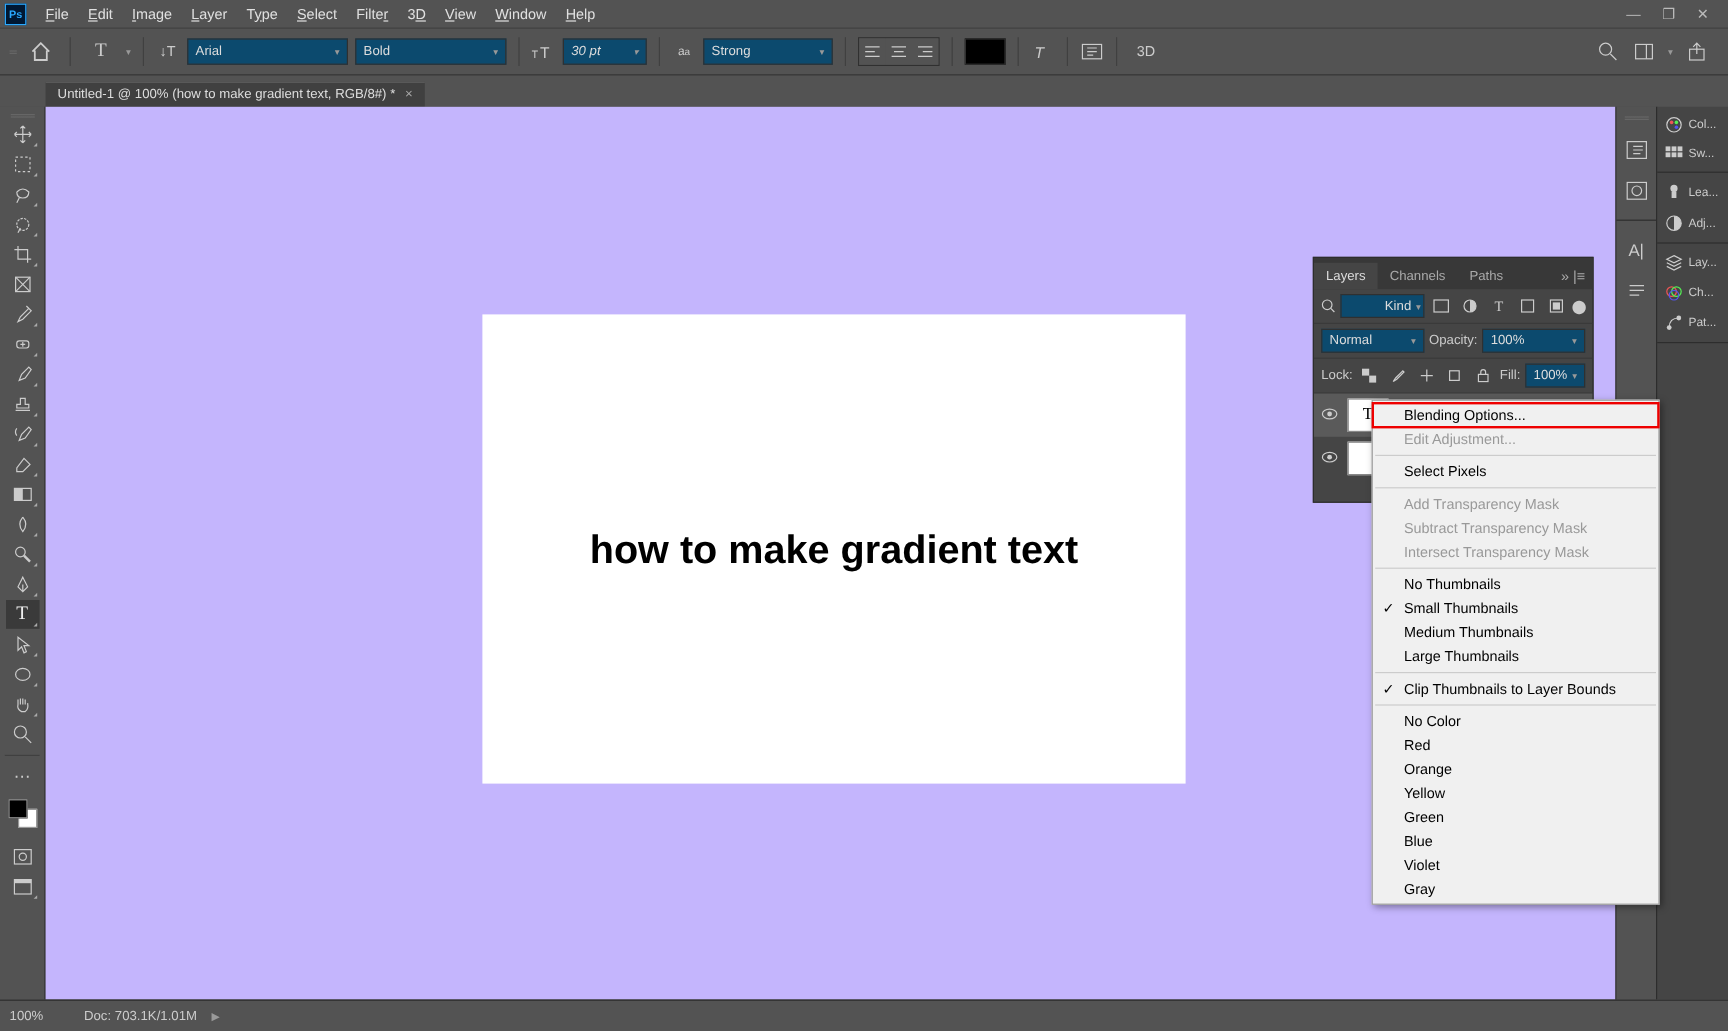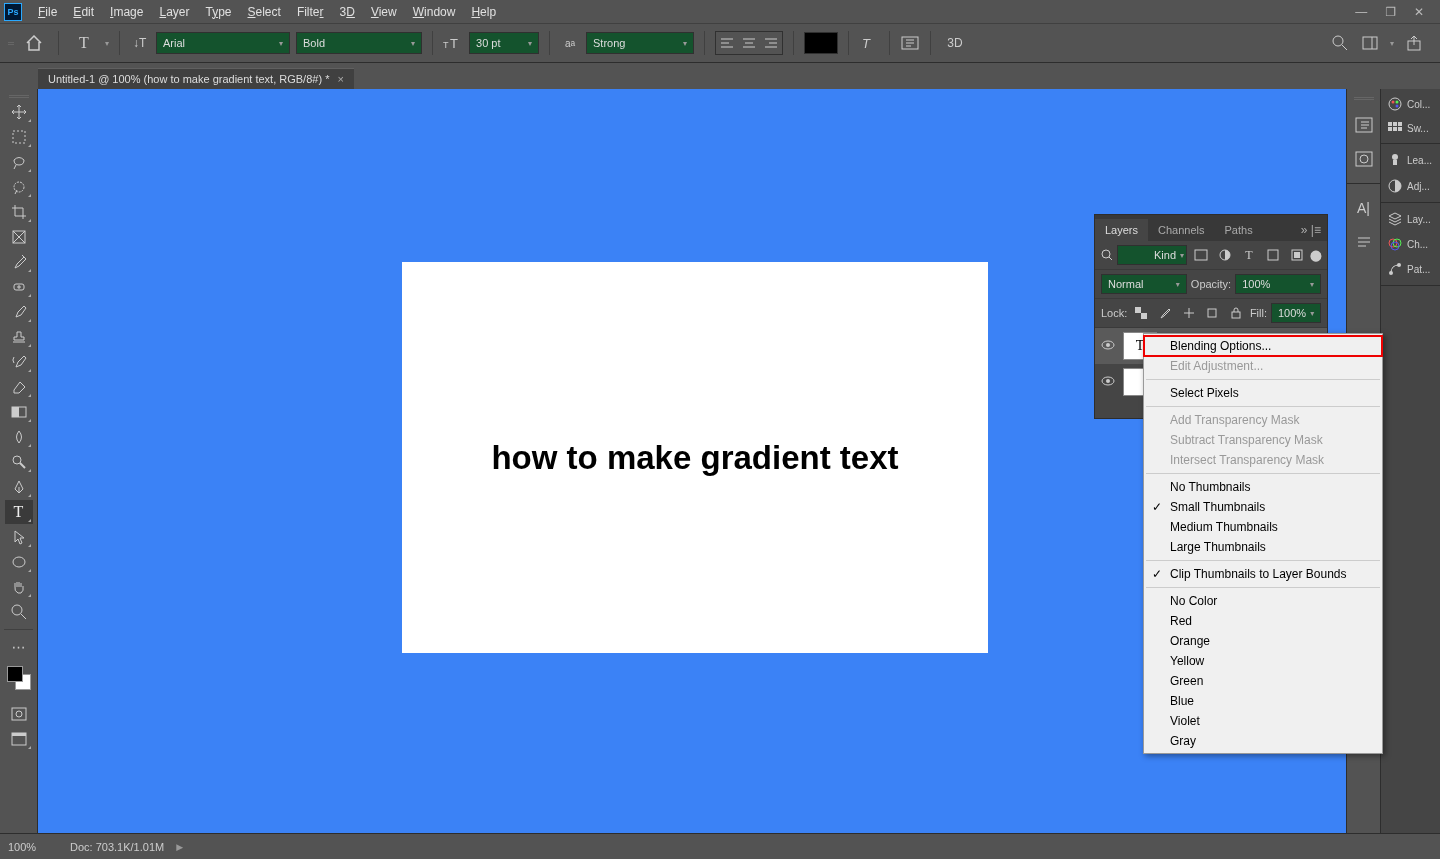--- a/index.html
+++ b/index.html
@@ -6,39 +6,39 @@
 html, body { width: 1440px; height: 859px; overflow: hidden; background: #535353; color: #d0d0d0; font-size: 12px; }
 .menubar { height: 24px; background: #535353; display: flex; align-items: center; padding-left: 4px; border-bottom: 1px solid #404040; }
 .ps-logo { width: 18px; height: 18px; background: #001833; border: 1px solid #2aa9ff; color: #2aa9ff; font-size: 9px; font-weight: bold; display:flex; align-items:center; justify-content:center; margin-right:8px;}
 .menubar .mitem { padding: 3px 8px; color: #e0e0e0; font-size: 12px; }
 .menubar .mitem span { text-decoration: underline; }
 .winctrl { margin-left:auto; display:flex; gap:18px; padding-right:16px; color:#bbb;}
 .optbar { height: 39px; background: #535353; display: flex; align-items: center; padding: 0 8px; gap: 6px; border-bottom: 1px solid #2d2d2d; }
 .ico { width: 20px; height: 20px; display: inline-flex; align-items: center; justify-content: center; color: #ccc; }
 .home-ico { width:28px; height:24px; display:flex; align-items:center; justify-content:center;}
 .divider { width: 1px; height: 24px; background: #404040; margin: 0 4px;}
-.sel { background:#14532d; border:1px solid #303030; height:22px; display:flex; align-items:center; padding:0 6px; font-size:11px; color:#ddd; gap:4px;text-align:center;}
+.sel { background:#0c4a6e; border:1px solid #303030; height:22px; display:flex; align-items:center; padding:0 6px; font-size:11px; color:#ddd; gap:4px;text-align:center;}
 .sel .arrow { margin-left:auto; font-size:8px; color:#999;}
-.numfield { width:50px; }
+.numfield { width:50px;font-style:italic; }
 .align-grp { display:flex; border:1px solid #303030;}
 .align-grp .ab { width:22px; height:22px; display:flex; align-items:center; justify-content:center; background:#535353;}
 .swatch { width:34px; height:22px; background:#000; border:1px solid #303030;}
 .optright { margin-left:auto; display:flex; gap:10px; align-items:center; padding-right:8px;}
 .tabbar { height: 26px; background: #535353; display:flex; align-items:flex-end; padding-left:38px;}
 .dtab { background:#404040; padding:4px 10px; font-size:11px; color:#ddd; display:flex; align-items:center; gap:8px; border-top:1px solid #606060;}
 .dtab .close { color:#aaa; font-size:11px;}
 .main { position:absolute; top:89px; left:0; right:0; bottom:26px; display:flex; }
 .toolbox { width:38px; background:#535353; border-right:1px solid #2d2d2d; display:flex; flex-direction:column; align-items:center; padding-top:4px; gap:1px;}
 .tool { width:28px; height:24px; display:flex; align-items:center; justify-content:center; color:#ccc; position:relative;}
 .tool.selected { background:#3a3a3a;}
 .tool .corner { position:absolute; right:2px; bottom:2px; width:0; height:0; border-right:3px solid #aaa; border-top:3px solid transparent;}
 .fgbg { position:relative; width:28px; height:28px; margin-top:4px;}
 .fgbg .bg { position:absolute; right:2px; bottom:2px; width:16px; height:16px; background:#fff; border:1px solid #999;}
 .fgbg .fg { position:absolute; left:2px; top:2px; width:16px; height:16px; background:#000; border:1px solid #999;}
-.canvas-area { flex:1; background:#3b82f6; position:relative; overflow:hidden;}
+.canvas-area { flex:1; background:#c4b5fd; position:relative; overflow:hidden;}
 .canvas { position:absolute; left:364px; top:173px; width:586px; height:391px; background:#fff; display:flex; align-items:center; justify-content:center;}
 .canvas-text { font-family: Arial, sans-serif; font-weight:bold; font-size:33px; color:#000; }
 .rpanels { width:54px; background:#535353; border-left:1px solid #2d2d2d;}
 .rpanels2 { width:60px; background:#454545; border-left:1px solid #2d2d2d; display:flex; flex-direction:column;}
 .pgroup { border-bottom:1px solid #2d2d2d; padding:6px 4px; display:flex; flex-direction:column; gap:6px;}
 .prow { display:flex; align-items:center; gap:4px; font-size:10px; color:#ccc; padding:2px;}
 .statusbar { position:absolute; bottom:0; left:0; right:0; height:26px; background:#535353; border-top:1px solid #2d2d2d; display:flex; align-items:center; padding:0 8px; gap:12px; font-size:11px; color:#ccc;}
 .statusbar .zb { width:50px; }
 .layers-panel { position:absolute; right:112px; top:214px; width:234px; background:#454545; border:1px solid #2d2d2d; z-index:5;}
 .lp-tabs { display:flex; background:#383838; height:26px; align-items:flex-end;}

